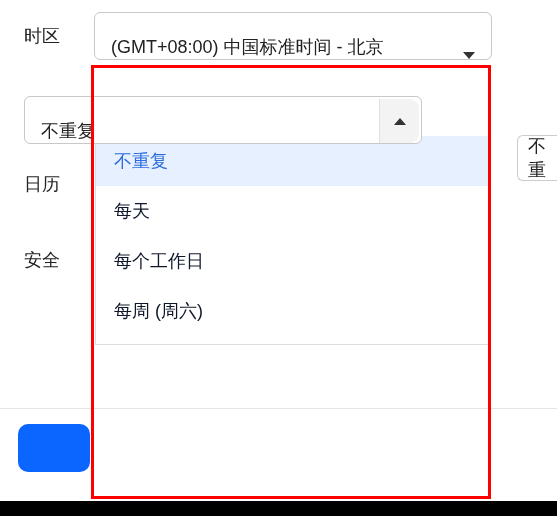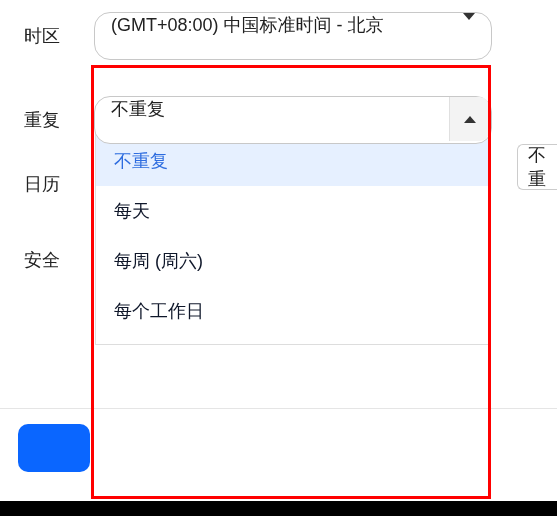--- a/index.html
+++ b/index.html
@@ -34,24 +34,24 @@
       margin-top: 52px;
     }
     .label {
       font-size: 18px;
       color: #222;
       width: 50px;
       flex-shrink: 0;
     }
     .select-box {
       border: 1px solid #c8c8c8;
-      border-radius: 16px;
+      border-radius: 6px;
       height: 48px;
       display: flex;
-      align-items: flex-start;
+      align-items: flex-end;
       padding: 0 16px;
       font-size: 18px;
       color: #222;
       background: #fff;
       position: relative;
       cursor: pointer;
     }
     .select-timezone {
       width: 398px;
     }
@@ -146,21 +146,21 @@
       left: 0;
       bottom: 0;
       width: 100%;
       height: 15px;
       background: #000;
       z-index: 30;
     }
     .peek-label {
       position: absolute;
       right: 0;
-      top: 144px;
+      top: 135px;
       width: 40px;
       height: 46px;
       border: 1px solid #ccc;
       border-right: none;
       border-top-left-radius: 6px;
       border-bottom-left-radius: 6px;
       display: flex;
       align-items: center;
       padding-left: 10px;
       font-size: 18px;
@@ -174,21 +174,20 @@
 
 <div class="form-row row-timezone">
   <div class="label">时区</div>
   <div class="select-box select-timezone">
     <span class="select-text">(GMT+08:00) 中国标准时间 - 北京</span>
     <span class="caret caret-down"></span>
   </div>
 </div>
 
 <div class="form-row row-repeat">
-  <div class="label">重复</div>
   <div class="select-box select-repeat">
     <span class="select-text">不重复</span>
     <span class="caret-wrap">
       <span class="caret caret-up"></span>
     </span>
   </div>
 </div>
 
 <div class="form-row row-calendar">
   <div class="label">日历</div>
@@ -199,19 +198,19 @@
 </div>
 
 <div class="peek-label">不重</div>
 
 <div class="bottom-divider"></div>
 <div class="blue-btn"></div>
 
 <div class="dropdown">
   <div class="dropdown-item selected">不重复</div>
   <div class="dropdown-item">每天</div>
+  <div class="dropdown-item">每个工作日</div>
   <div class="dropdown-item">每周 (周六)</div>
-  <div class="dropdown-item">每个工作日</div>
 </div>
 
 <div class="red-box"></div>
 
 <div class="black-bar"></div>
 
 </body></html>

